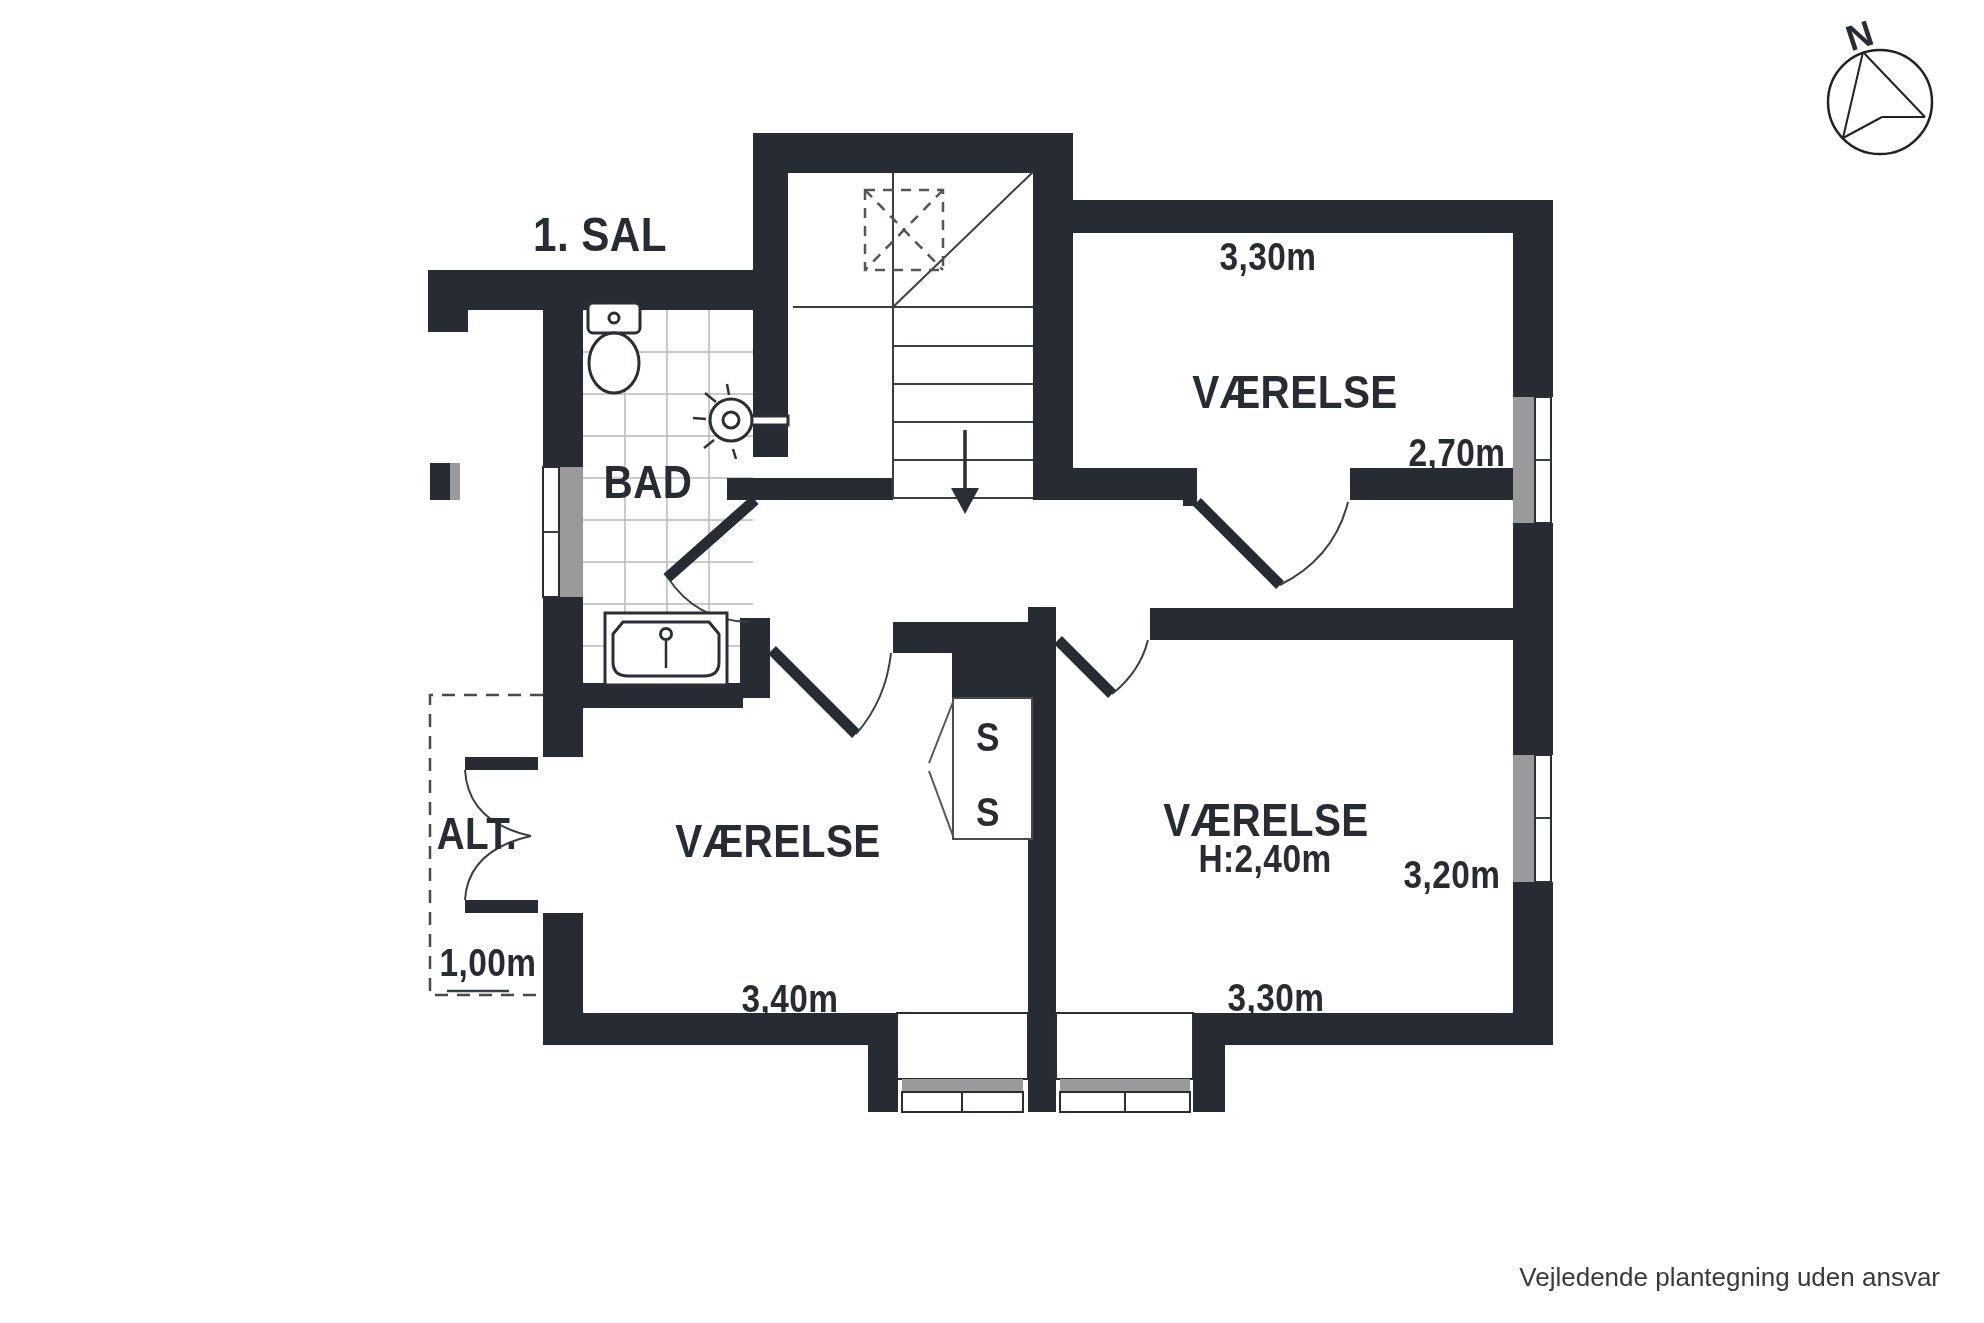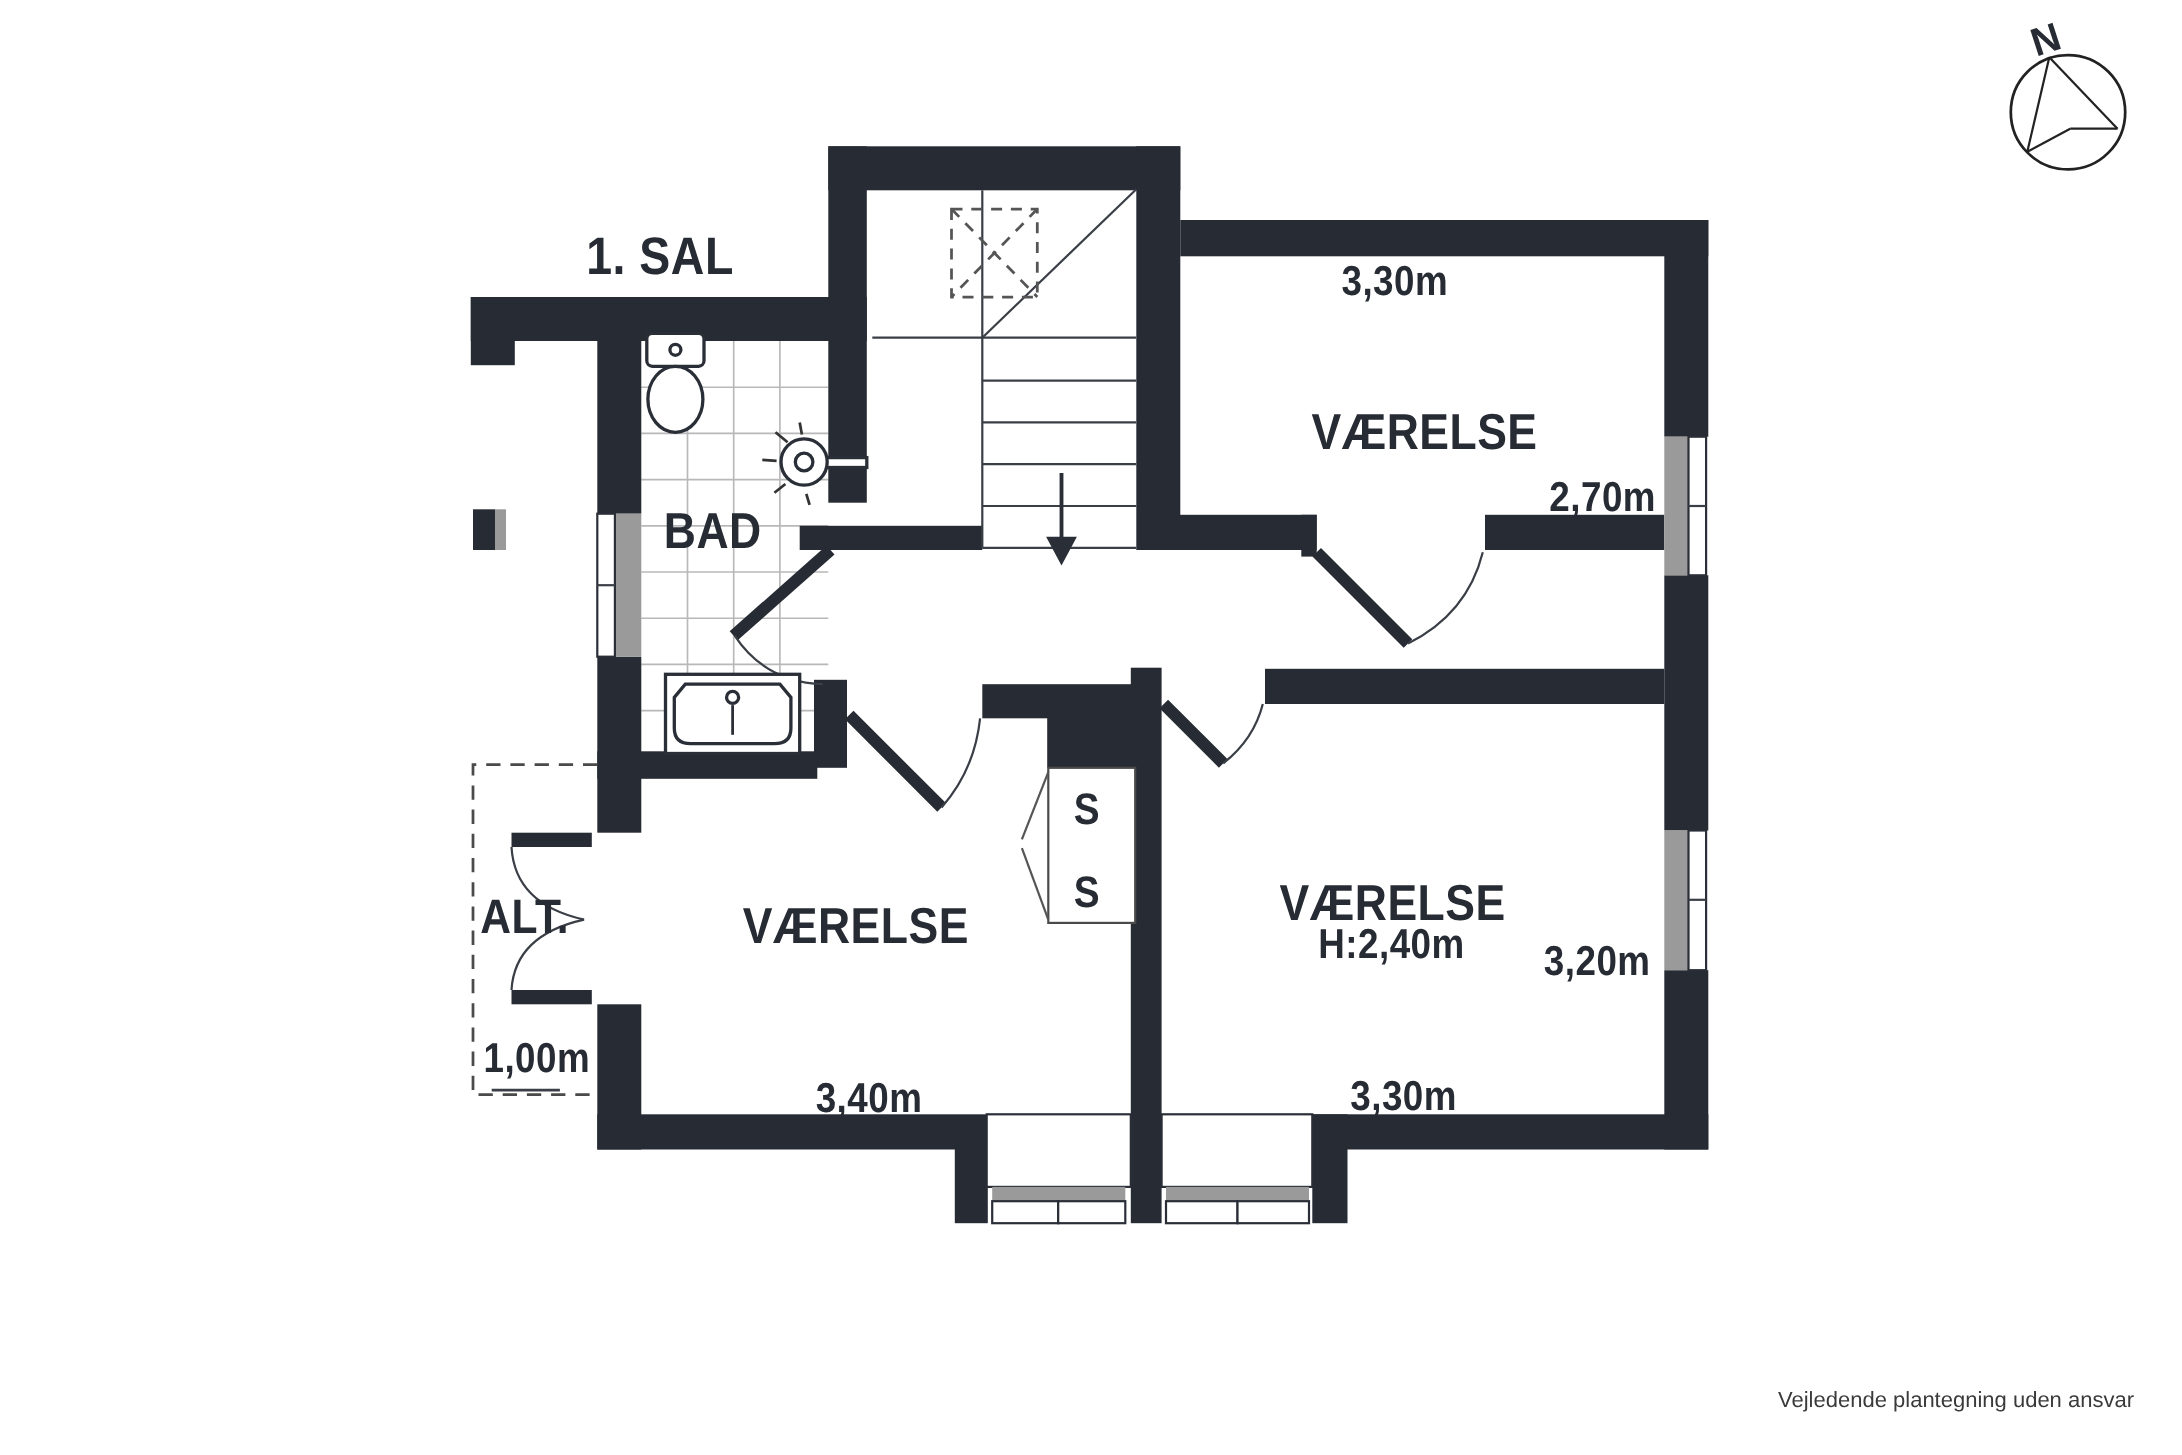--- a/index.html
+++ b/index.html
@@ -226,14 +226,14 @@
   <div class="lbl" style="left:790px;top:999px;font-size:38px;">3,40m</div>
 
   <div class="lbl" style="left:477px;top:834px;font-size:44px;">ALT.</div>
   <div class="lbl" style="left:488px;top:963px;font-size:38px;">1,00m</div>
 
   <div class="lbl" style="left:988px;top:737px;font-size:40px;">S</div>
   <div class="lbl" style="left:988px;top:812px;font-size:40px;">S</div>
 
   <div class="lbl north" style="left:1860px;top:36px;font-size:36px;">N</div>
 
-  <div class="lbl disclaimer" style="right:44px;left:auto;top:1262px;font-size:20px;">Vejledende plantegning uden ansvar</div>
+  <div class="lbl disclaimer" style="right:44px;left:auto;top:1262px;font-size:26px;">Vejledende plantegning uden ansvar</div>
 </div>
 
 </body></html>

